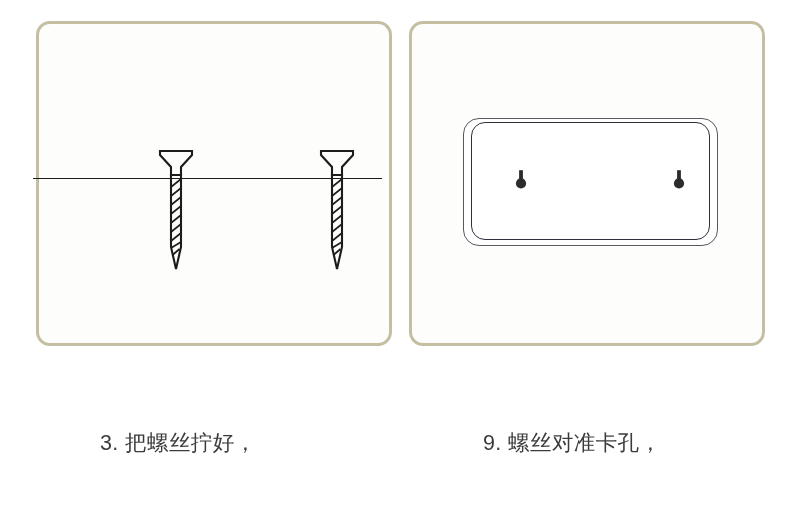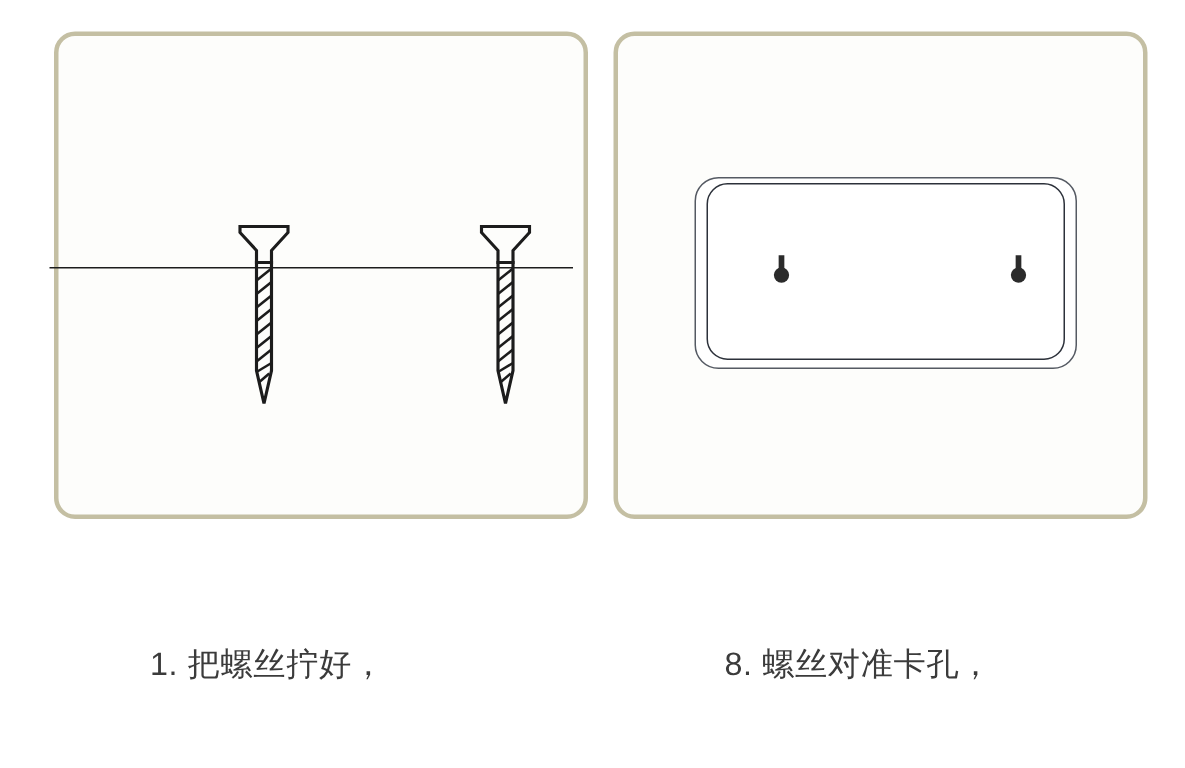--- a/index.html
+++ b/index.html
@@ -189,22 +189,22 @@
             </svg>
           </div>
 
         </div>
       </div>
 
     </div>
   </div>
 
   <div class="caption" id="caption-3">
-    <span class="line-1">1. 把螺丝拧好，</span>
+    <span class="line-1">3. 把螺丝拧好，</span>
     
   </div>
 
   <div class="caption" id="caption-4">
-    <span class="line-1">8. 螺丝对准卡孔，</span>
+    <span class="line-1">9. 螺丝对准卡孔，</span>
     
   </div>
 
 </div>
 
 </body></html>

